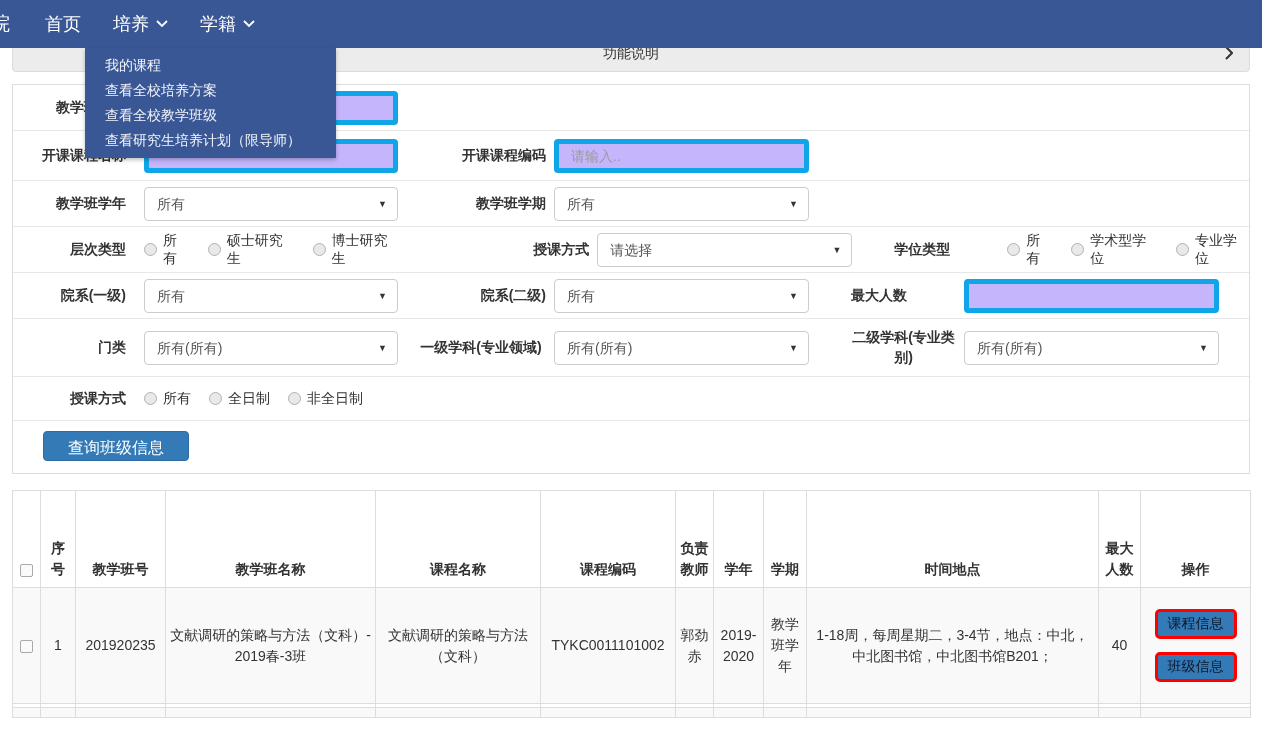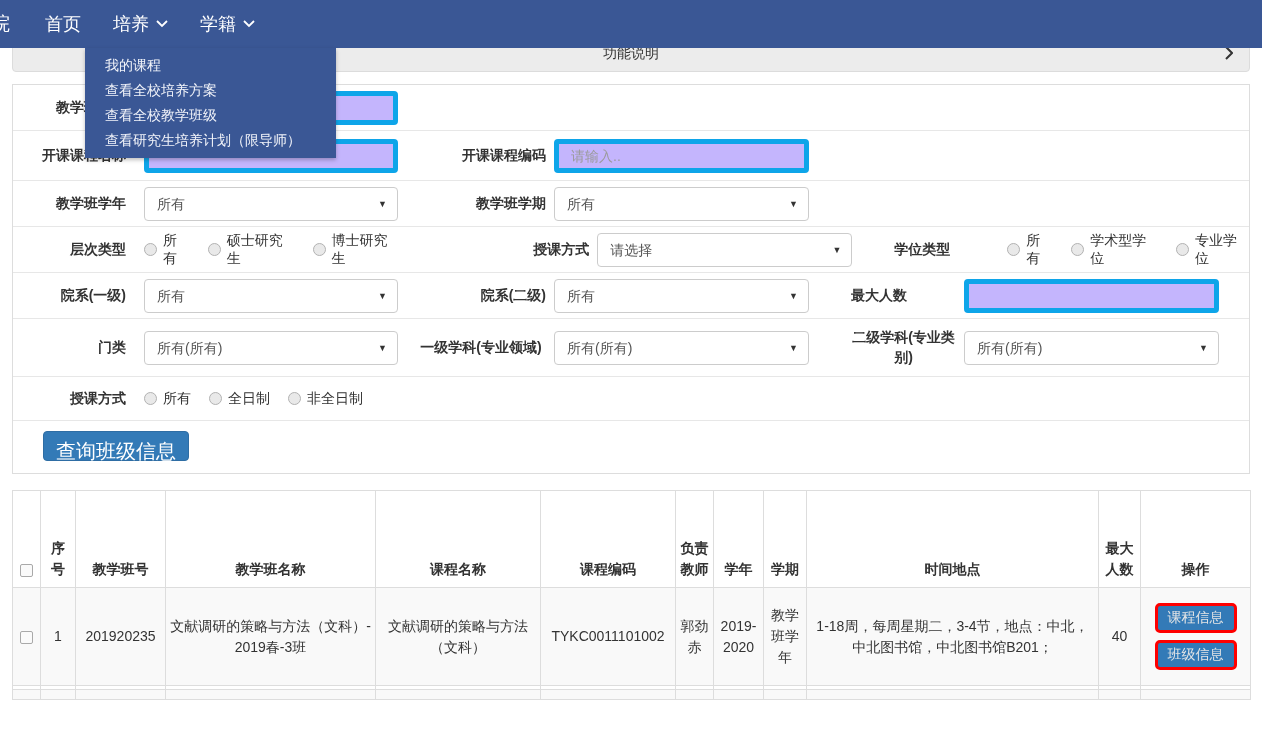--- a/index.html
+++ b/index.html
@@ -44,35 +44,35 @@
             line-height:32px; padding:0 24px 0 12px; color:#555; cursor:pointer;
             white-space:nowrap; overflow:hidden; }
   .sel-caret { position:absolute; right:10px; top:0; line-height:32px; font-size:9px; color:#333; }
   .radio-group { display:flex; align-items:center; margin-left:18px; gap:18px; }
   .radio-opt { display:flex; align-items:center; gap:6px; color:#333; }
   .radio-circle { width:13px; height:13px; border-radius:50%; border:1px solid #b2b2b2;
                   background:#e9e9e9; flex:none; }
   .radio-group.col3 { margin-left:8px; }
   .btn-row { padding:10px 0 12px 30px; }
   .btn-primary { display:inline-block; background:#337ab7; color:#fff; border:1px solid #2e6da4;
-                 border-radius:4px; font-size:20px; padding:6px 12px; height:30px; cursor:pointer;
+                 border-radius:4px; font-size:16px; padding:6px 24px; height:30px; cursor:pointer;
                  font-family:inherit; }
 
   
   .result-table { margin:16px 12px 0 12px; border-collapse:collapse; table-layout:fixed;
                   width:1238px; font-size:14px;border-radius:31px; }
   .result-table th, .result-table td { border:1px solid #ddd; text-align:center; padding:8px 4px; }
   .result-table th { vertical-align:bottom; font-weight:bold; height:97px; background:#fff;
                      line-height:1.45; }
   .result-table td { vertical-align:middle; background:#f9f9f9; height:92px; line-height:1.5; }
   .v-narrow { padding-left:10px; padding-right:10px; word-break:break-all; }
   .wrap-cjk { word-break:break-all; }
   .checkbox { display:inline-block; width:13px; height:13px; border:1px solid #a9a9a9;
               border-radius:2px; background:#fafafa; vertical-align:middle; }
-  .action-btn { display:block; margin:7px auto; background:#337ab7; color:#e5e5e5;
+  .action-btn { display:block; margin:13px auto; background:#337ab7; color:#0f172a;
                 border:3px solid #ff0000; border-radius:5px; font-size:14px; padding:3px 10px;
                 cursor:pointer; font-family:inherit; }
   .partial-row td { height:4px; padding:0; background:#fff; }
   .partial-row2 td { height:10px; padding:0; background:#f9f9f9; }
 </style>
 </head>
 <body>
 
 <div class="navbar">
   <span class="nav-brand">院</span>

